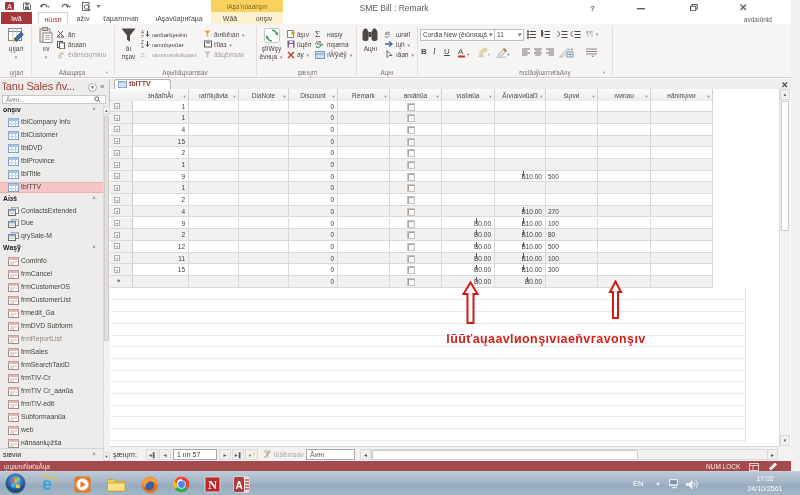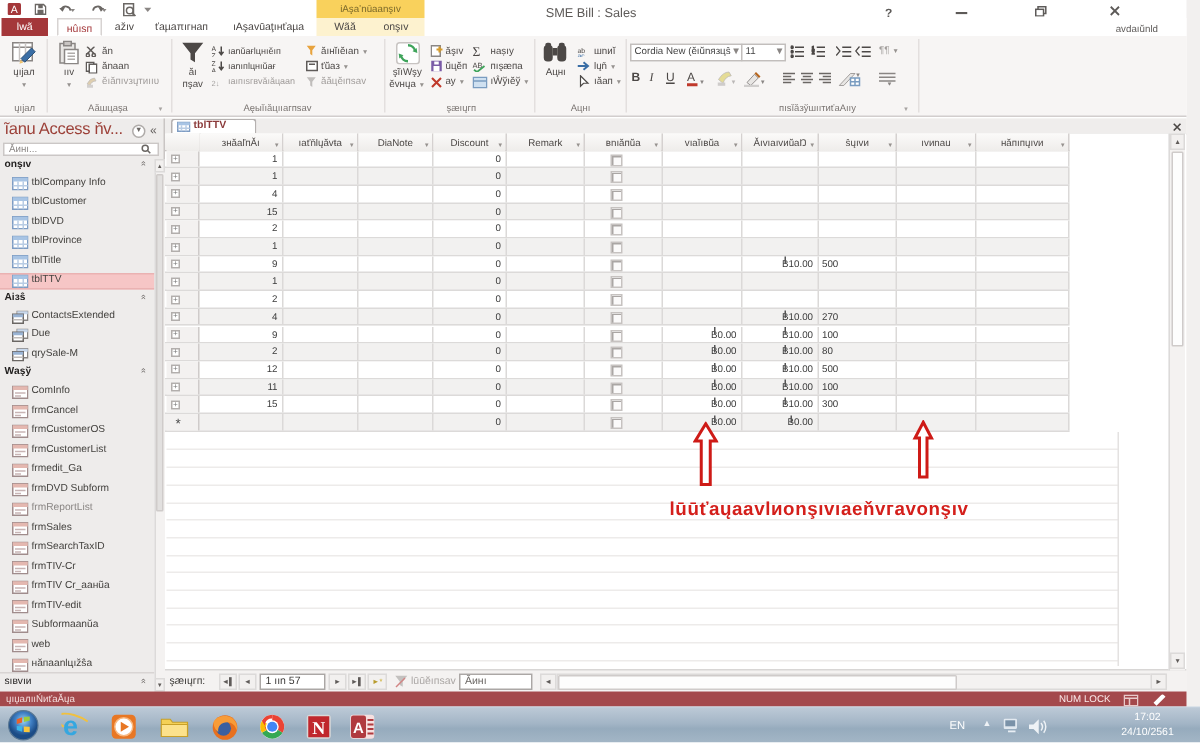--- a/index.html
+++ b/index.html
@@ -41,21 +41,21 @@
 
 #statusbar{left:0;top:461px;width:791px;height:10px;background:#a4494c;color:#f7e3e3;font-size:6.5px;}
 #taskbar{left:0;top:471px;width:800px;height:24px;background:linear-gradient(#bcc9d6,#a3b5c6 45%,#96abbd 60%,#a3b6c6);border-top:1px solid #c2cfdc;box-sizing:border-box;}
 .bht{position:relative;display:inline-block;}
 .bht:after{content:"";position:absolute;left:1.7px;top:0.8px;width:0.6px;height:5px;background:#555;}
 </style></head>
 <body>
 <div class="ab" style="left:0;top:0;width:791px;height:12px;background:#fff;"></div>
 <div class="ab" style="left:791px;top:0;width:9px;height:471px;background:#f2f0ef;"></div>
 <div class="ab" id="ctxhdr">iAşaʼnūaanşıv</div>
-<div class="ab" id="title">SME Bill : Sales</div>
+<div class="ab" id="title">SME Bill : Remark</div>
 <div class="ab" id="signin">avdaıŭnld</div>
 
 <svg class="ab" style="left:5px;top:2px" width="9" height="8">
     <rect width="9" height="8" rx="1" fill="#a4373a"></rect>
     <text x="4.5" y="6.5" font-size="7" fill="#fff" text-anchor="middle" font-family="Liberation Sans">A</text>
   </svg>
 <svg class="ab" style="left:23px;top:2px" width="8" height="8">
     <path d="M0.5 1 h5.5 l1.5 1.5 v5 h-7z" fill="none" stroke="#6b6764" stroke-width="1"></path>
     <rect x="2" y="4.5" width="4" height="3" fill="#6b6764"></rect>
     <rect x="2.5" y="1" width="3" height="2.5" fill="#6b6764"></rect>
@@ -332,21 +332,21 @@
         <line x1="0" y1="3.5" x2="11" y2="3.5"></line>
         <line x1="0" y1="6" x2="11" y2="6"></line>
       </g>
       <text x="5" y="9.5" font-size="4" fill="#8a8684">▼</text>
     </svg>
 <div class="glabel" style="left:460px;width:170px;">пısĭăзўшııтиťаАııу</div>
 <div class="rtxt dim" style="left:602px;top:45px;font-size:4px;color:#a8a4a2;">▼</div>
 <div class="gsep" style="left:612px;"></div>
 </div>
 <div class="ab" id="nav">
-<div class="ab" style="left:3px;top:1px;font-size:11px;color:#9c4038;white-space:nowrap;letter-spacing:-0.2px;">ĩanu Access ňv...</div>
+<div class="ab" style="left:3px;top:1px;font-size:11px;color:#9c4038;white-space:nowrap;letter-spacing:-0.2px;">ĩanu Sales ňv...</div>
 <div class="ab" style="left:88px;top:4px;width:7px;height:7px;border:1px solid #b0acaa;border-radius:50%;background:#fff;font-size:5px;color:#6b6764;text-align:center;line-height:7px;">▼</div>
 <div class="ab" style="left:100px;top:3px;font-size:8px;color:#5f5b59;">«</div>
 <div class="ab" style="left:2px;top:16px;width:99px;height:7px;background:#fff;border:1px solid #cbc7c6;font-size:6.5px;color:#8a8684;line-height:8px;padding-left:3px;">Ăинı...</div>
 <svg class="ab" style="left:94px;top:17px" width="7" height="7">
       <circle cx="2.8" cy="2.8" r="2" fill="none" stroke="#6b6764"></circle>
       <line x1="4.2" y1="4.2" x2="6.2" y2="6.2" stroke="#6b6764"></line>
     </svg>
 <div class="ab" style="left:0;top:103px;width:103px;height:11px;background:#f6c6c6;border-top:1px solid #eab2b2;border-bottom:1px solid #eab2b2;box-sizing:border-box;"></div>
 <div class="navsec" style="top:26.5px;">onşıv</div>
     <div class="chev" style="top:26.5px;">«</div>

